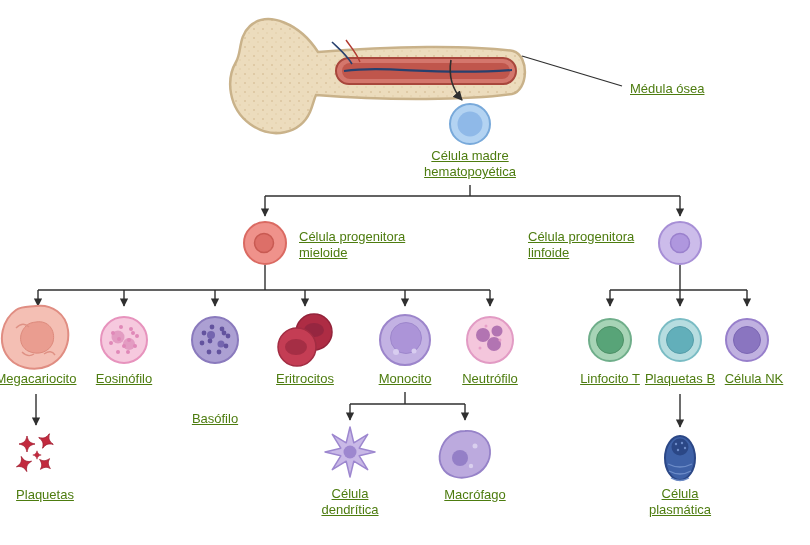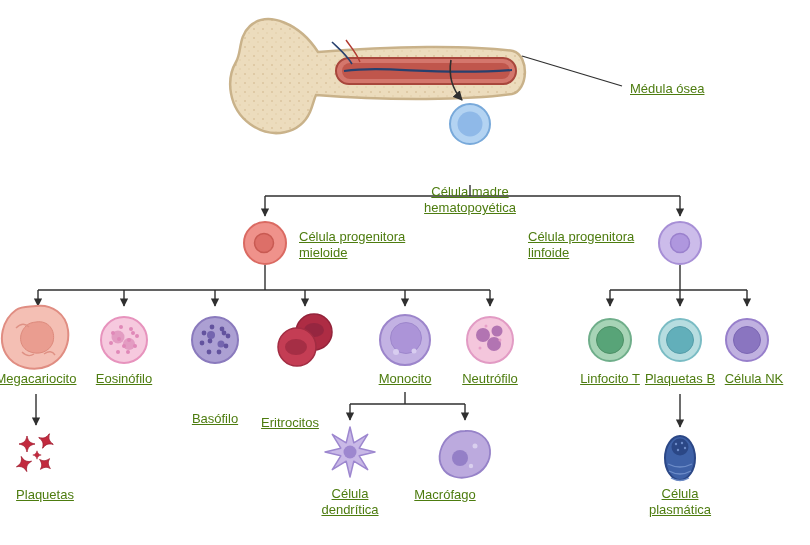--- a/index.html
+++ b/index.html
@@ -200,35 +200,35 @@
         <circle cx="676" cy="444" r="1.2"></circle>
           <circle cx="682" cy="443" r="1.2"></circle>
         <circle cx="685" cy="448" r="1.2"></circle>
           <circle cx="678" cy="450" r="1.2"></circle>
       </g>
       <path d="M668,464 Q680,470 692,464 M669,471 Q680,477 691,471 M671,478 Q680,483 689,478" fill="none" stroke="#6d8cc8" stroke-width="1.3"></path>
     </g>
   </svg>
 
   <div class="lbl left nowrap" style="left:630px;top:81px;">Médula ósea</div>
-  <div class="lbl" style="left:470px;top:148px;margin-top:36px;">Célula madre
+  <div class="lbl" style="left:470px;top:148px;">Célula madre
 hematopoyética</div>
   <div class="lbl left" style="left:299px;top:229px;">Célula progenitora
 mieloide</div>
   <div class="lbl left" style="left:528px;top:229px;">Célula progenitora
 linfoide</div>
   <div class="lbl nowrap" style="left:36px;top:371px;">Megacariocito</div>
   <div class="lbl nowrap" style="left:124px;top:371px;">Eosinófilo</div>
   <div class="lbl nowrap" style="left:215px;top:371px;margin-top:40px;">Basófilo</div>
-  <div class="lbl nowrap" style="left:290px;top:371px;margin-top:44px;">Eritrocitos</div>
+  <div class="lbl nowrap" style="left:305px;top:371px;">Eritrocitos</div>
   <div class="lbl nowrap" style="left:405px;top:371px;text-align:center;">Monocito</div>
   <div class="lbl nowrap" style="left:490px;top:371px;">Neutrófilo</div>
   <div class="lbl nowrap" style="left:34px;top:487px;margin-left:11px;">Plaquetas</div>
   <div class="lbl" style="left:350px;top:486px;">Célula
 dendrítica</div>
-  <div class="lbl nowrap" style="left:445px;top:487px;">Macrófago</div>
+  <div class="lbl nowrap" style="left:475px;top:487px;">Macrófago</div>
   <div class="lbl nowrap" style="left:610px;top:371px;">Linfocito T</div>
   <div class="lbl nowrap" style="left:680px;top:371px;">Plaquetas B</div>
   <div class="lbl nowrap" style="left:747px;top:371px;margin-left:7px;">Célula NK</div>
   <div class="lbl" style="left:680px;top:486px;">Célula
 plasmática</div>
 
 </div>
 
 </body></html>

